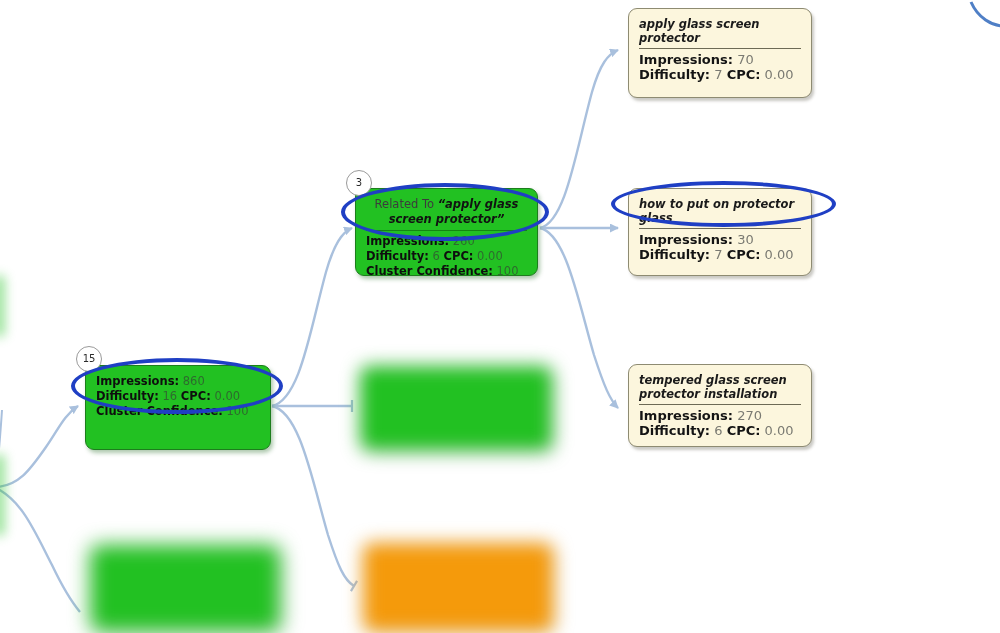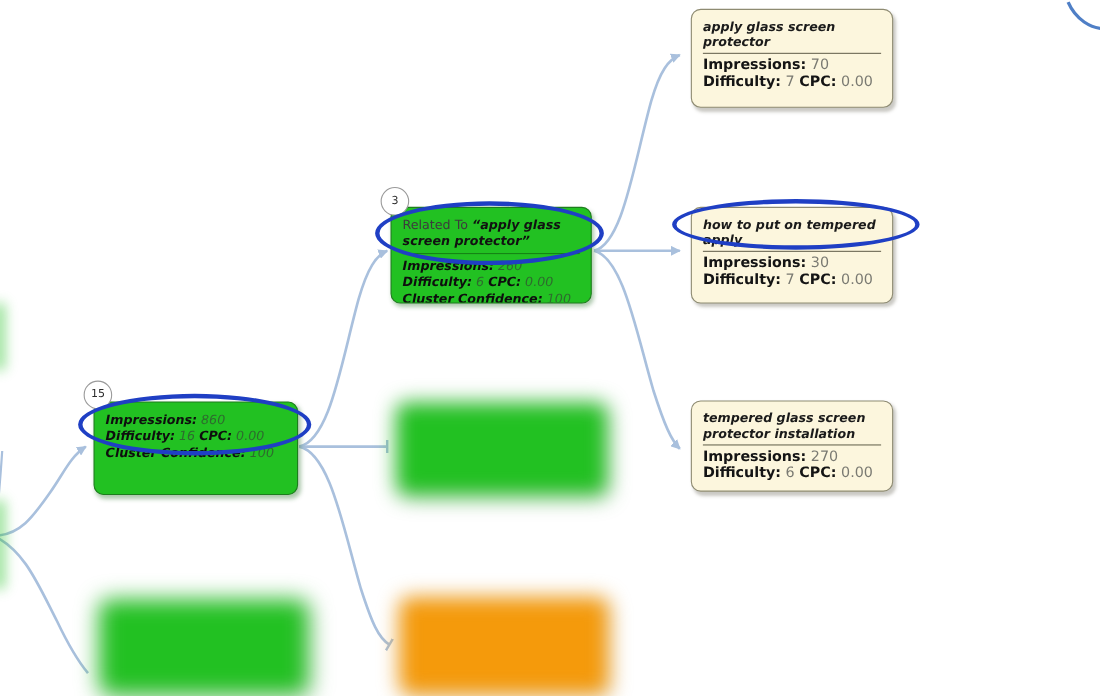--- a/index.html
+++ b/index.html
@@ -81,33 +81,33 @@
 
   
   .green .node-title,
   .orange .node-title {
     font-size: 11.5px;
     line-height: 15px;
     color: #3c3c3c;
     border-bottom: 1px solid #158415;
     padding-bottom: 3px;
     margin-bottom: 3px;
+    text-align: center;
   }
   .green .node-title em,
   .orange .node-title em {
     font-style: italic;
     font-weight: bold;
     color: #111;
   }
   .green .stat,
   .orange .stat {
     font-size: 11.5px;
     line-height: 15px;
     color: #2e6b2e;
-    font-style: italic;
   }
   .green .stat b,
   .orange .stat b {
     color: #0e0e0e;
     font-weight: bold;
   }
 
   
   .blurred {
     filter: blur(9px);
@@ -198,21 +198,21 @@
     </div>
     <div class="stat">
       <b>Difficulty</b><b>:</b>
       <span>7</span>
       <b>CPC</b><b>:</b>
       <span>0.00</span>
     </div>
   </div>
 
   <div class="node cream" style="left:628px; top:188px; width:184px; height:88px;">
-    <div class="node-title">how to put on tempered apply</div>
+    <div class="node-title">how to put on protector glass</div>
     <div class="stat">
       <b>Impressions</b><b>:</b>
       <span>30</span>
     </div>
     <div class="stat">
       <b>Difficulty</b><b>:</b>
       <span>7</span>
       <b>CPC</b><b>:</b>
       <span>0.00</span>
     </div>

